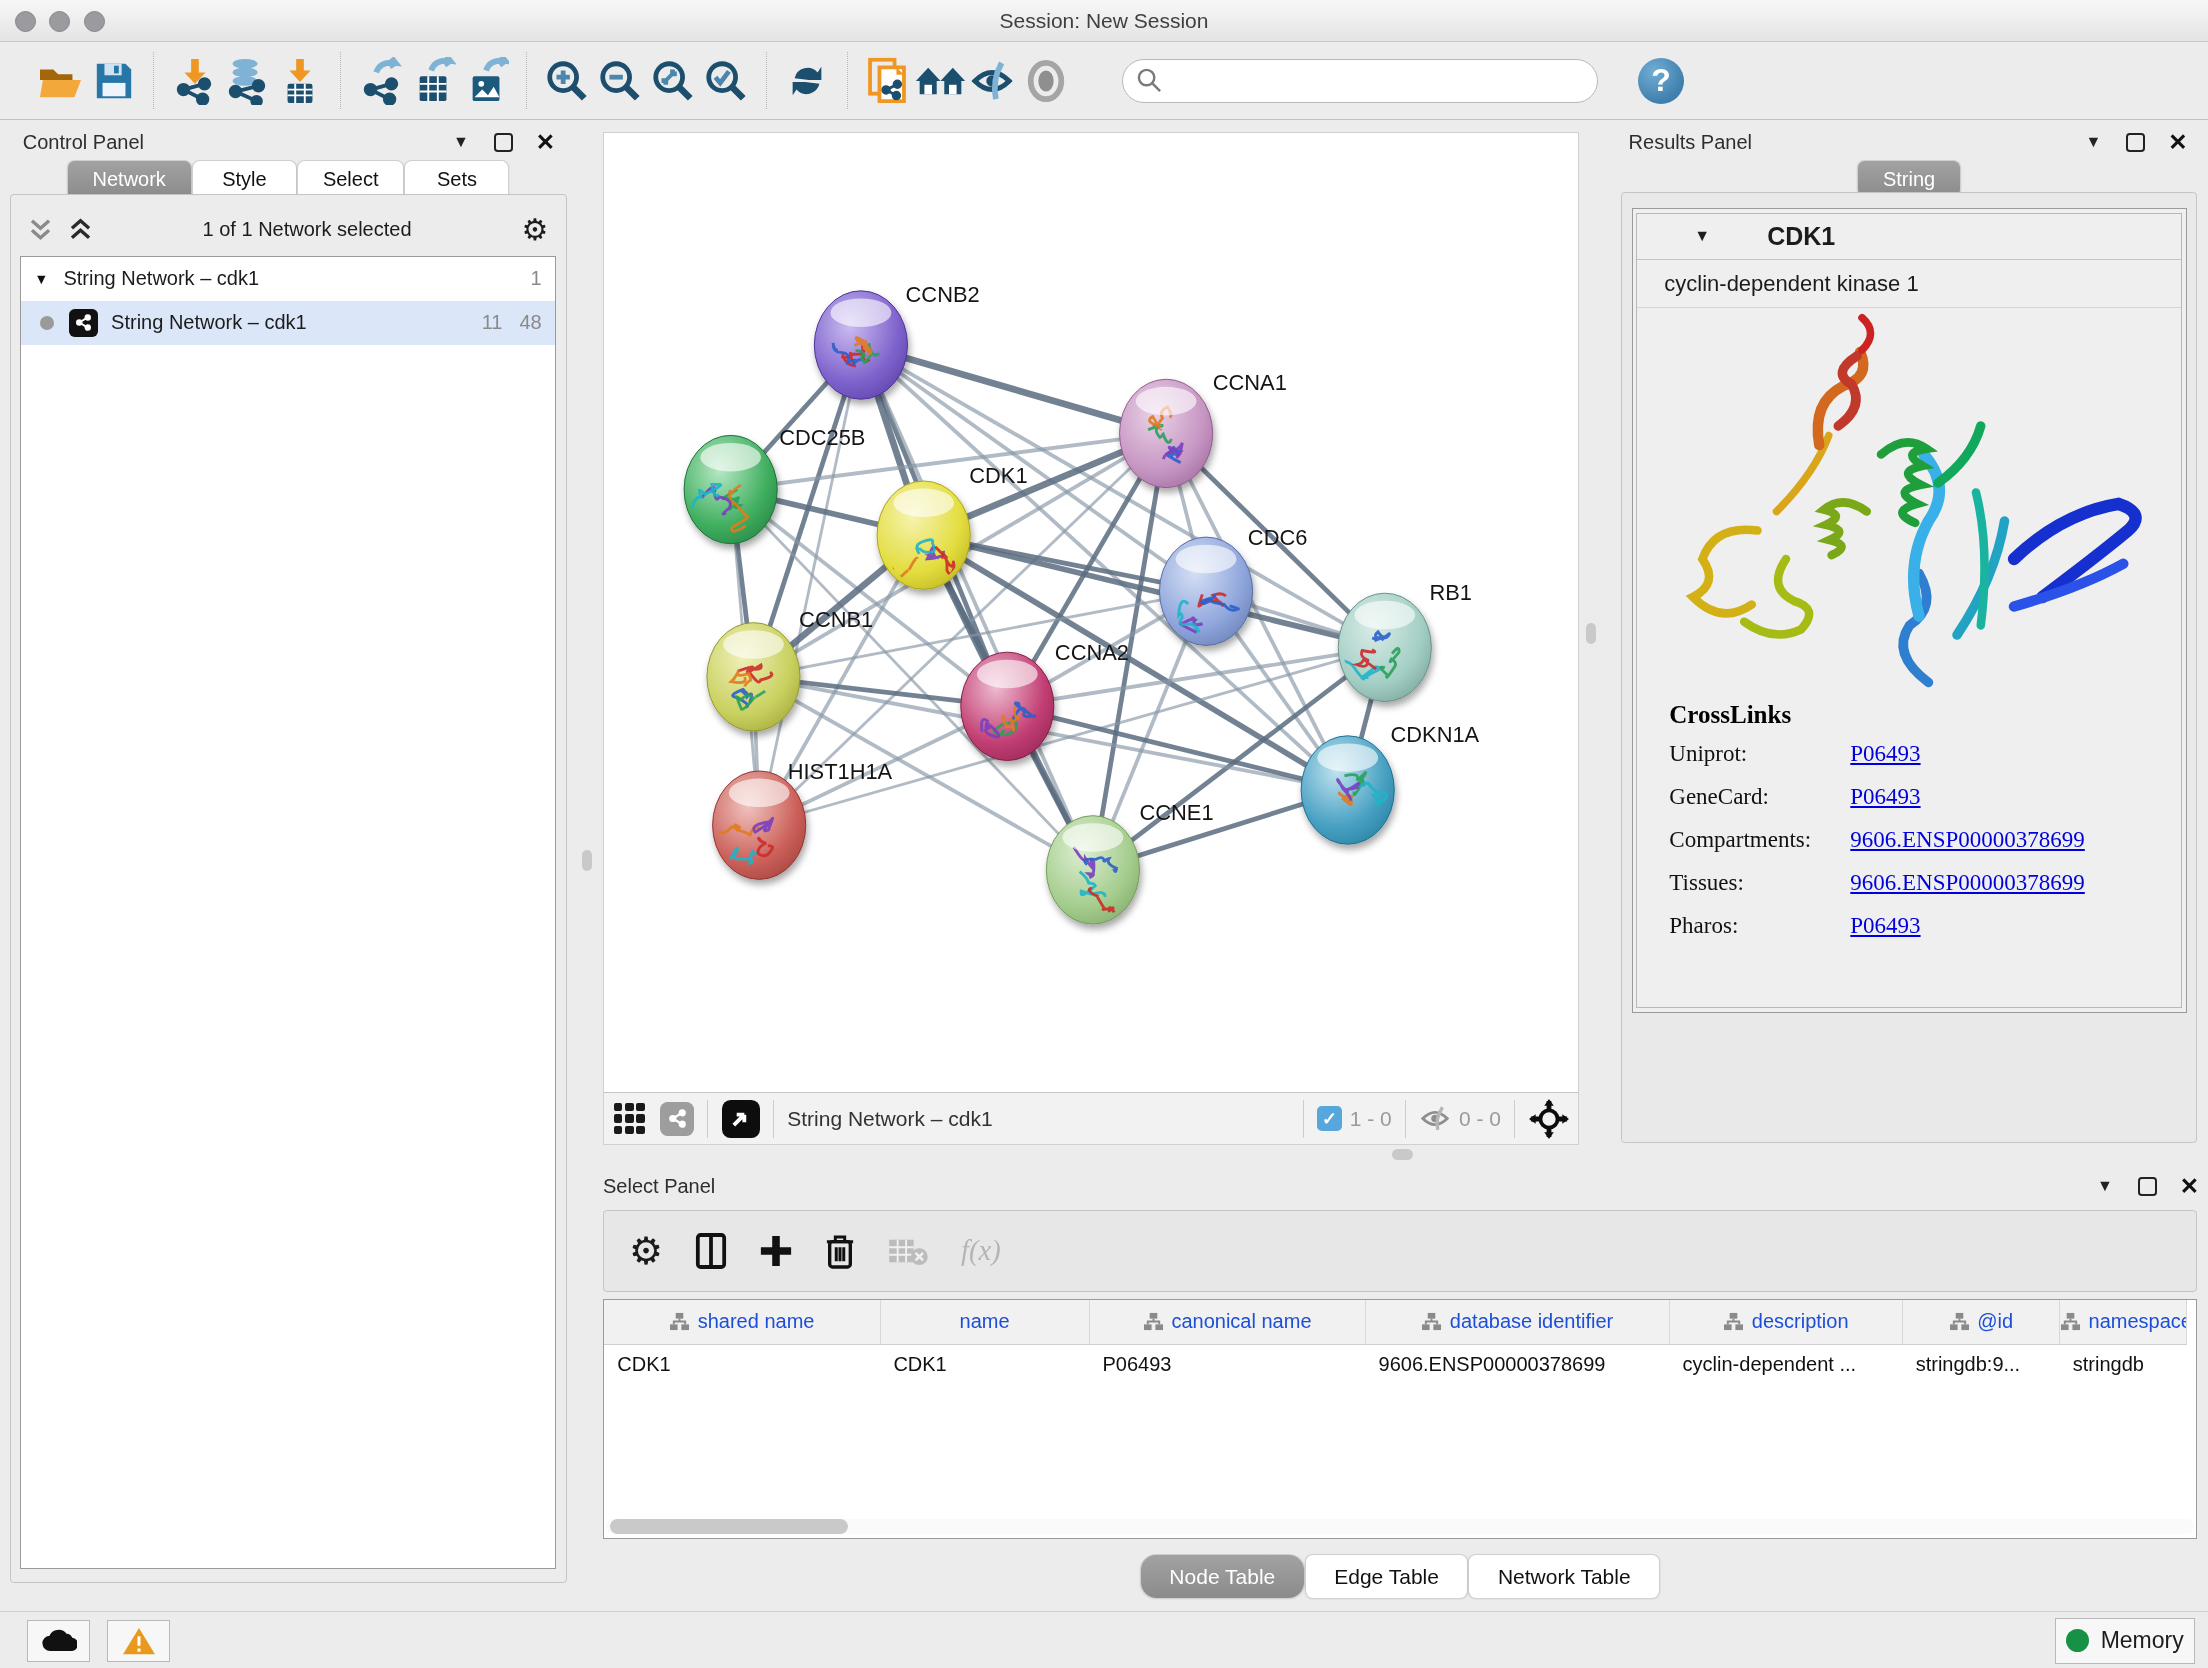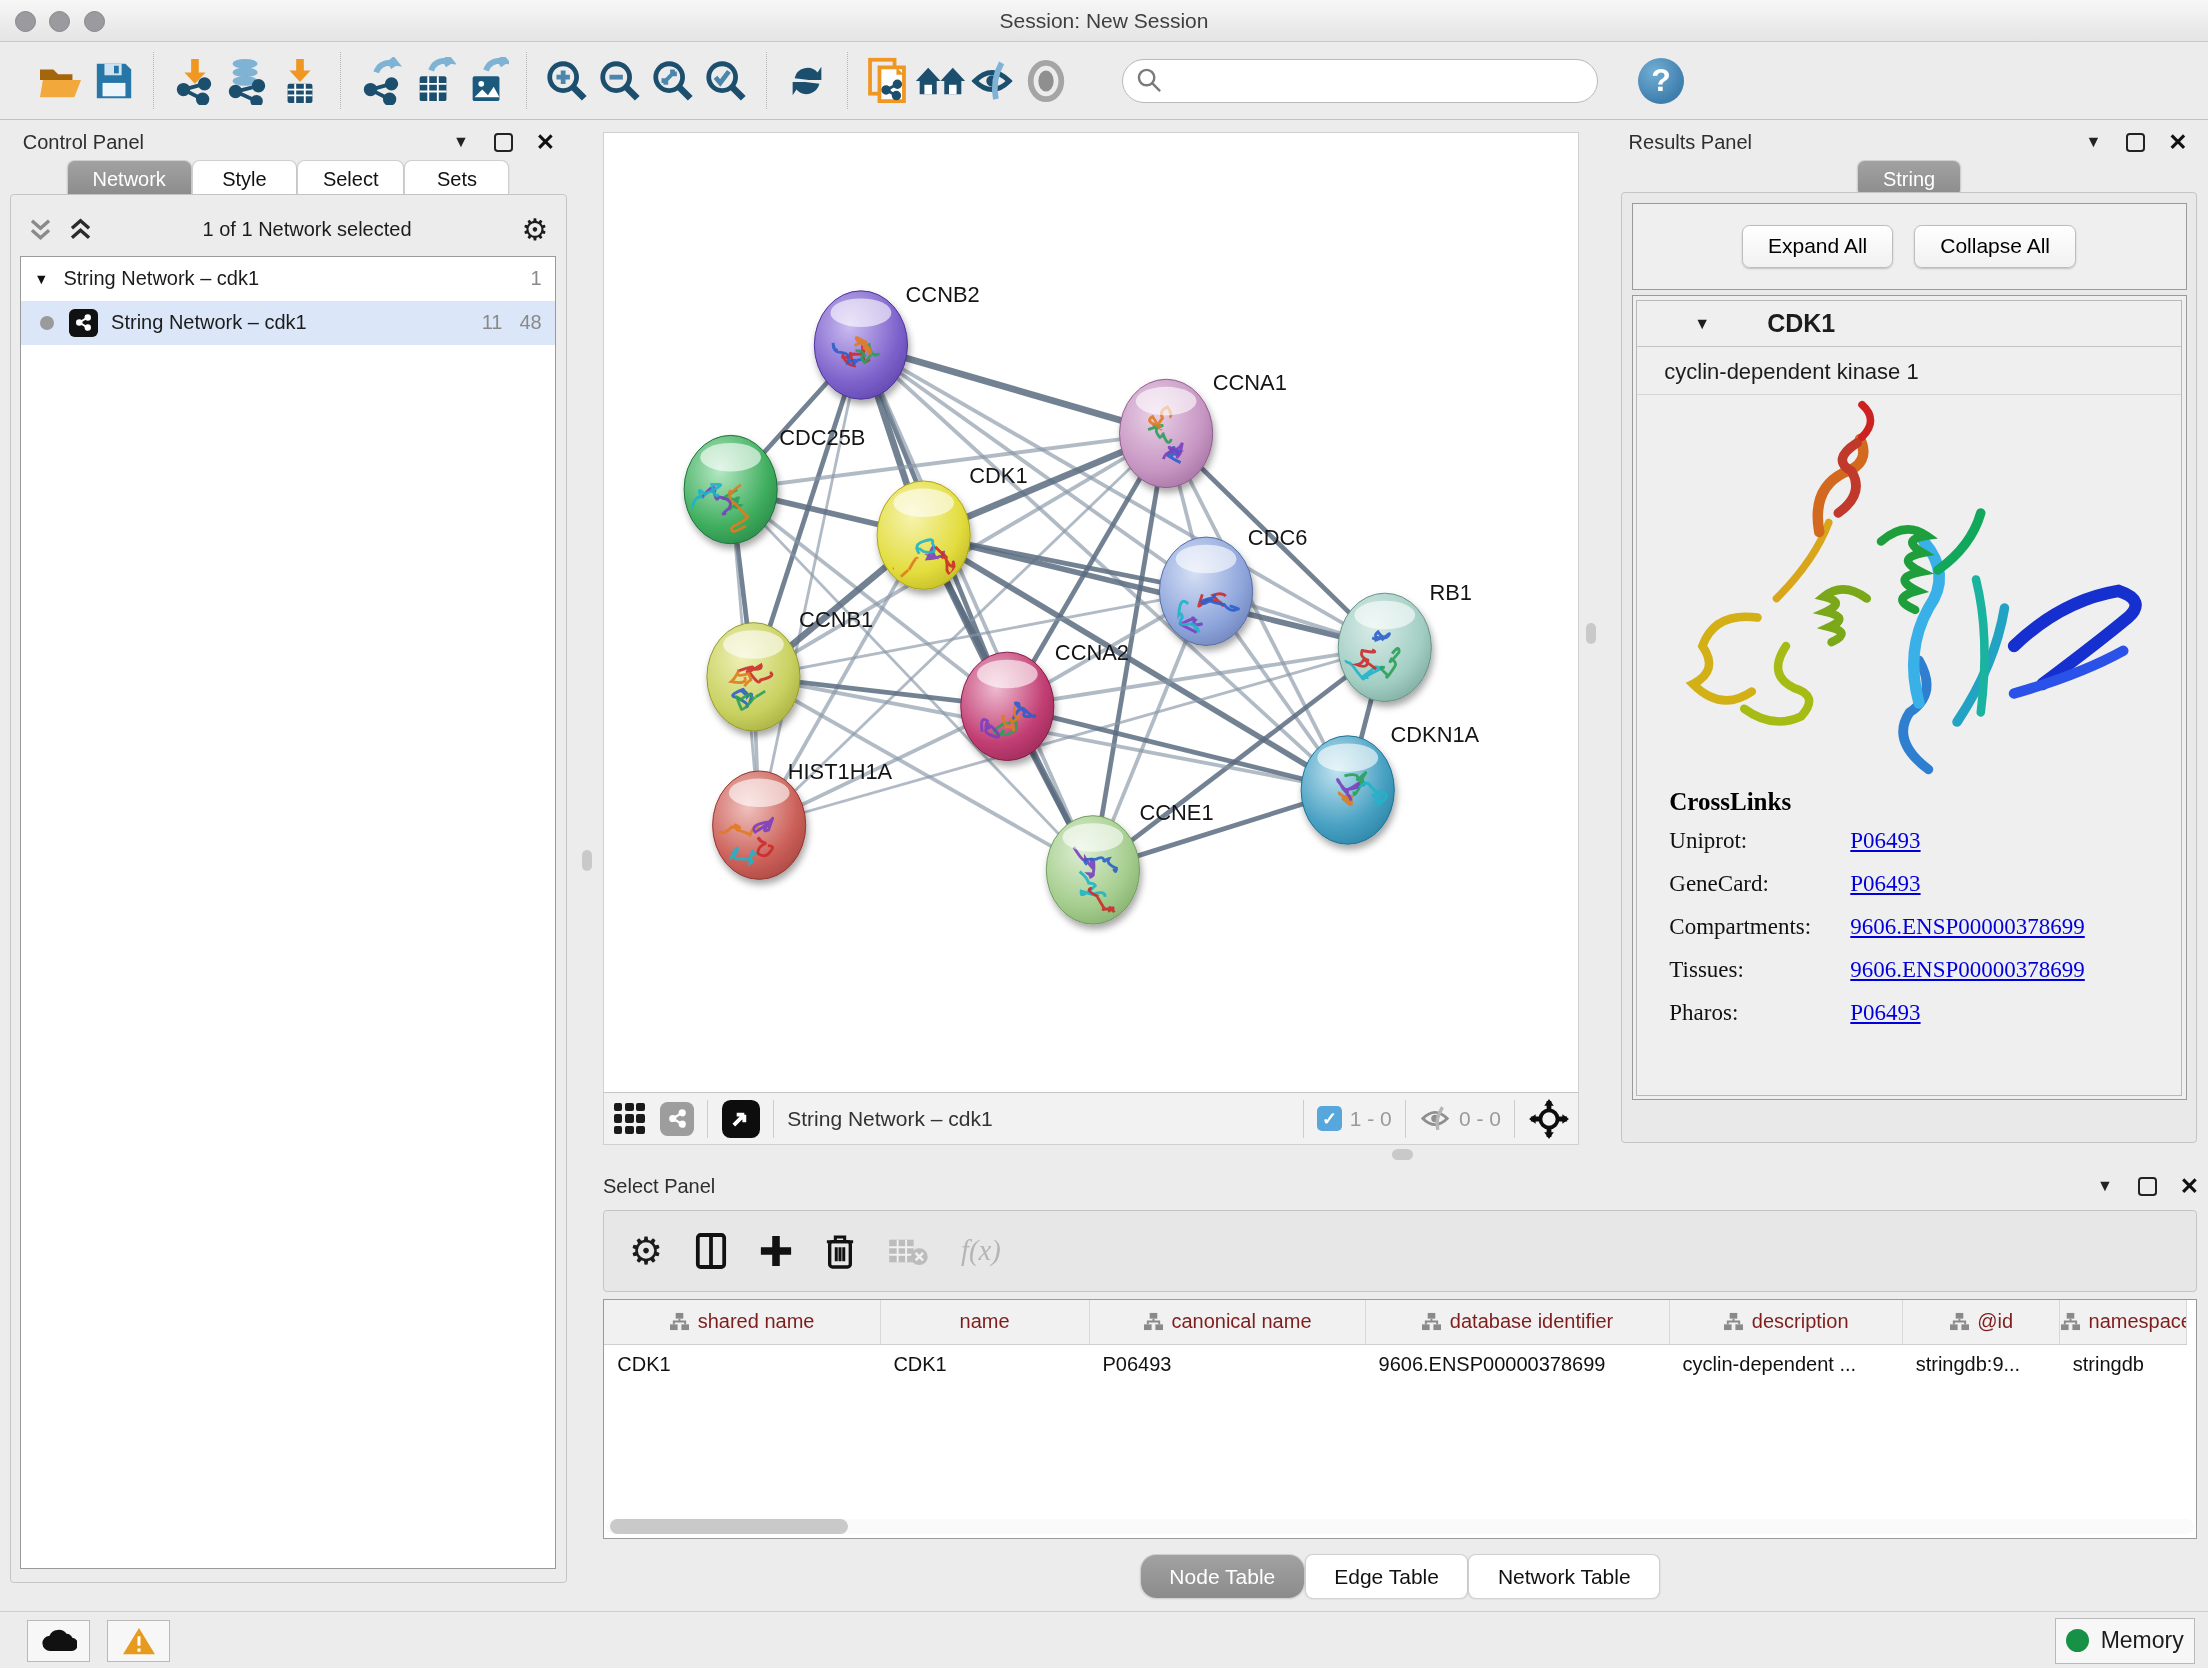--- a/index.html
+++ b/index.html
@@ -103,21 +103,21 @@
   .cl-link{ color:#0000dd; text-decoration:underline; }
   
   .table-panel{ position:absolute; left:603px; top:1168px; width:1596px; height:415px; }
   .tp-toolbar{ position:absolute; left:0; top:42px; width:1594px; height:82px;
     background:#e7e7e7; border:1px solid #c4c4c4; border-radius:3.8px; display:flex; align-items:center;
     padding-left:25px; gap:32px; }
   .tp-table-wrap{ position:absolute; left:0; top:131px; width:1594px; height:240px;
     background:#fff; border:1.4px solid #9a9a9a; overflow:hidden; }
   table{ border-collapse:collapse; table-layout:fixed; width:1583px; }
   th{ height:44px; background:#f1f1f1; border-right:1px solid #d8d8d8; border-bottom:1.9px solid #cfcfcf;
-    font-weight:normal; font-size:20px; color:#7f1d1d; text-align:center; white-space:nowrap; overflow:hidden;}
+    font-weight:normal; font-size:20px; color:#1d4ed8; text-align:center; white-space:nowrap; overflow:hidden;}
   td{ height:40px; font-size:20px; color:#111; padding-left:13.3px; white-space:nowrap; overflow:hidden; }
   .hscroll{ position:absolute; left:1.9px; bottom:3.8px; width:1588px; height:15px; background:#fafafa; border-radius:7.6px;}
   .hthumb{ position:absolute; left:3.8px; top:0; width:238px; height:15px; background:#c9c9c9; border-radius:7.6px; }
   .tp-tabs{ position:absolute; left:0; top:386px; width:1594px; display:flex; justify-content:center; }
   .tp-tabs .tab{ border-radius:7.6px; padding:9.5px 28.5px; font-size:21px; }
   .tp-tabs .tab.active{ border-radius:16px; }
   
   .statusbar{ position:absolute; left:0; top:1611px; width:2208px; height:57px; background:#ececec;
     border-top:1px solid #cfcfcf; }
   .sb-btn{ position:absolute; top:7.6px; width:63px; height:42px; background:#f7f7f7;
@@ -695,24 +695,20 @@
     <span class="grow"></span>
     <span class="pt-caret">▼</span>
     <span class="pt-float"></span>
     <span class="pt-close">✕</span>
     <span style="width:9.5px"></span>
   </div>
   <div class="tabbar" style="position:absolute; top:36px; left:0; width:576px;">
     <div class="tab active" style="border-radius:7.6px; min-width:86px;">String</div>
   </div>
   <div class="rp-body">
-    <div class="rp-box1">
-      <button class="rp-btn">Expand All</button>
-      <button class="rp-btn">Collapse All</button>
-    </div>
     <div class="rp-box2">
       <div class="rp-entry">
         <div class="rp-entry-head">
           <span class="car">▼</span>
           <span>CDK1</span>
         </div>
         <div class="rp-desc">cyclin-dependent kinase 1</div>
 
         <svg width="533" height="380" viewBox="0 0 560 400" style="display:block; margin:3.8px auto;">
           <g fill="none" stroke-linecap="round">

